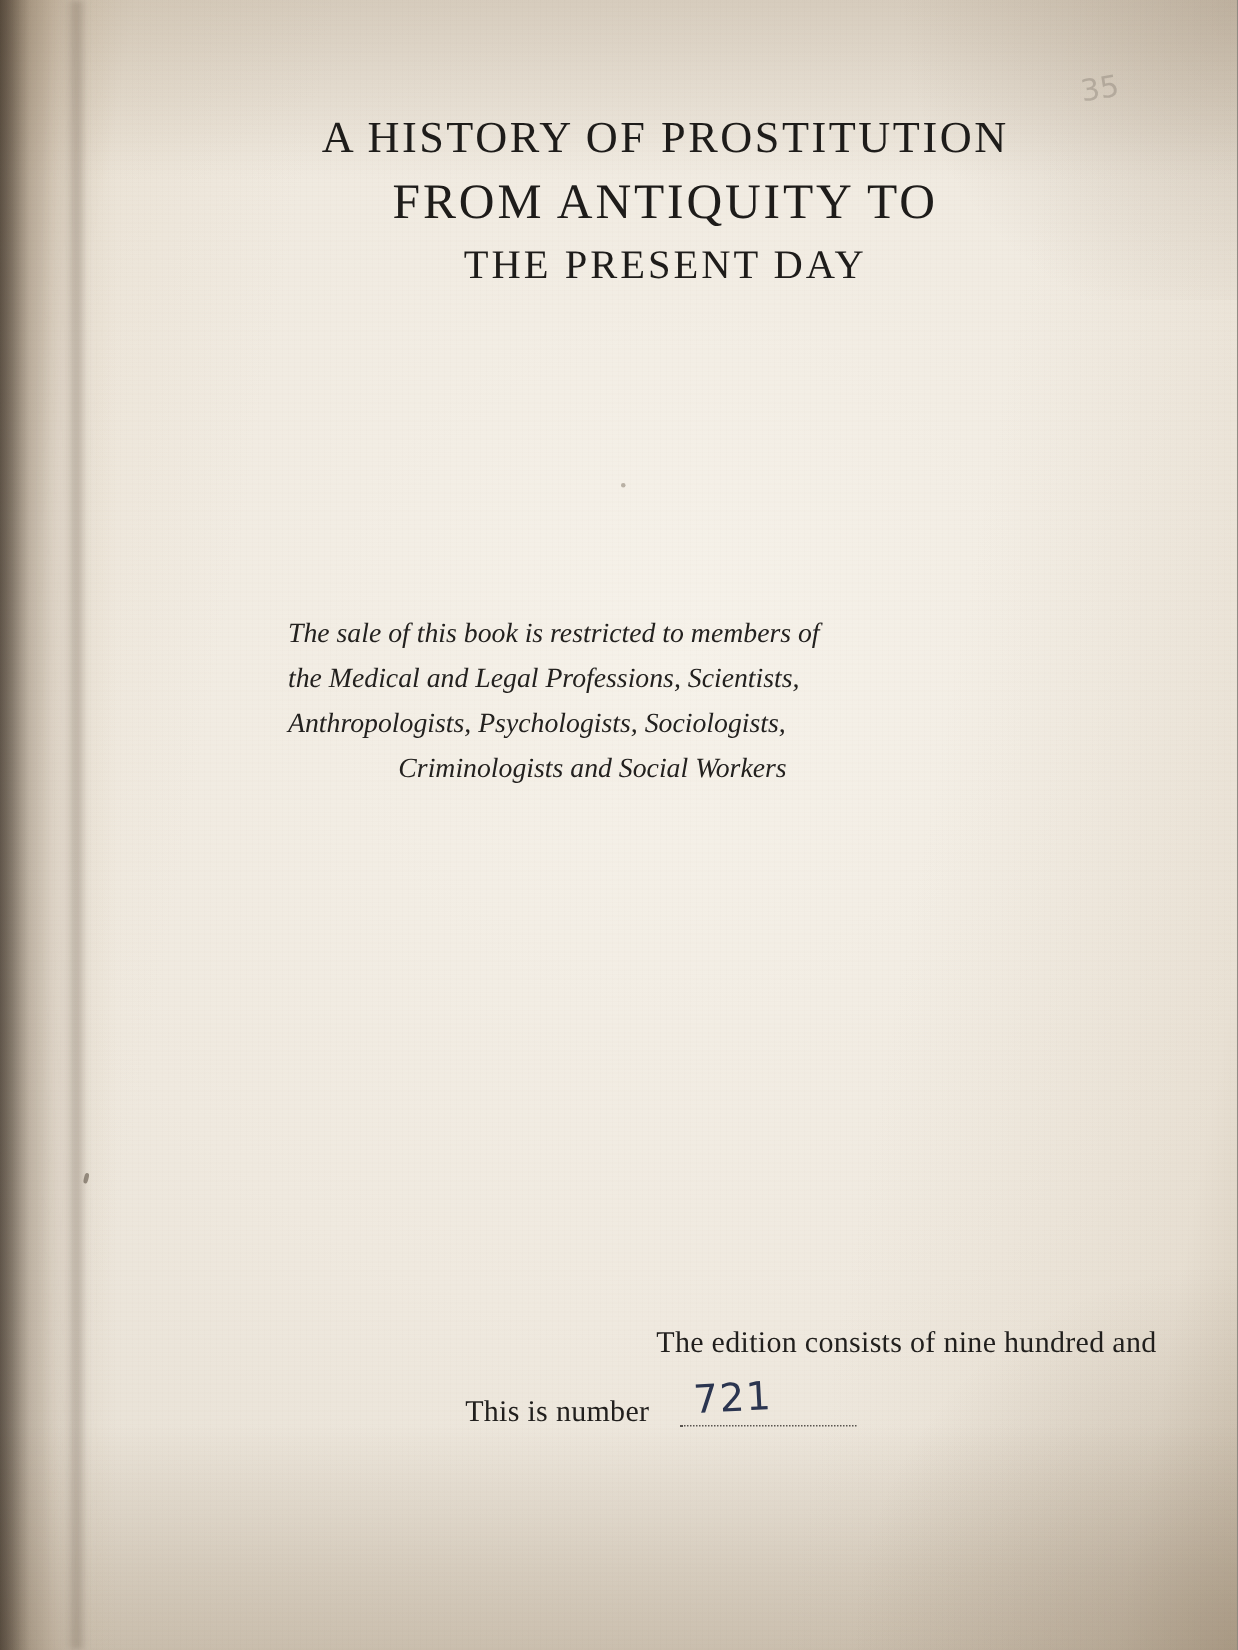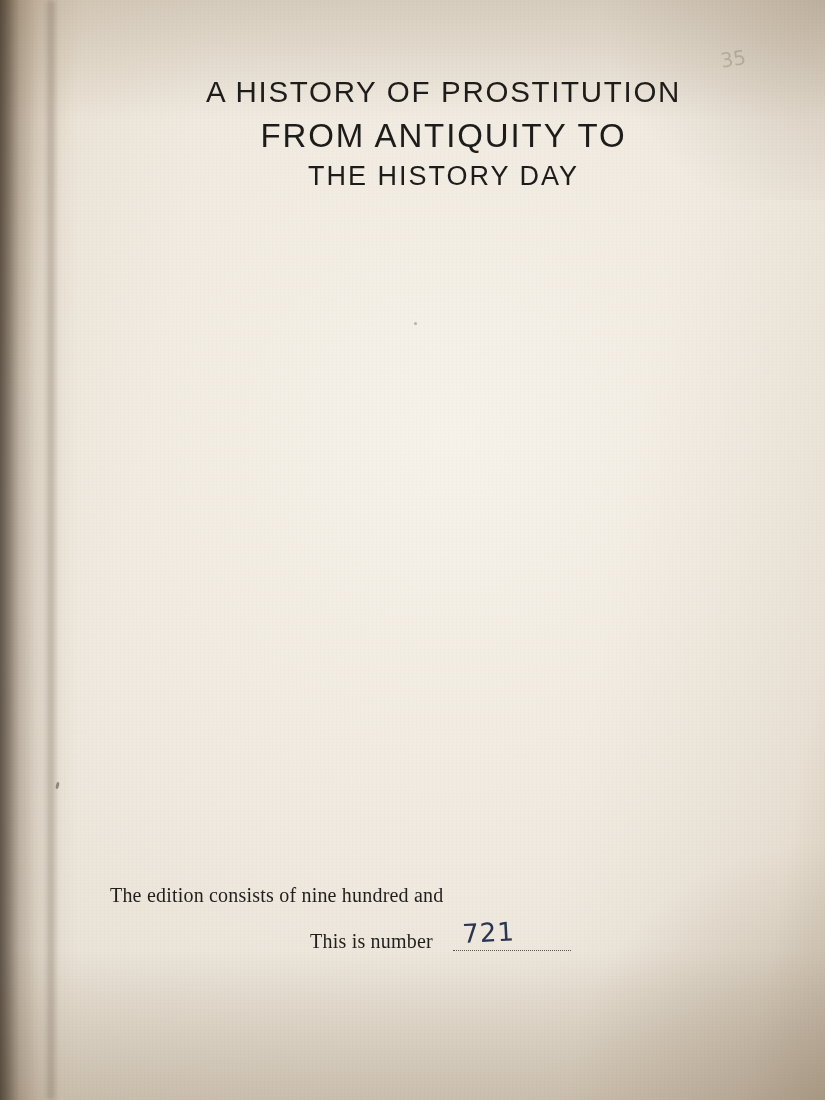--- a/index.html
+++ b/index.html
@@ -102,21 +102,21 @@
   }
 
   .title-block {
     position: absolute;
     top: 72px;
     left: 0;
     right: 0;
     text-align: center;
   }
   .title-line {
-    font-family: Liberation Sans, sans-serif;
+    font-family: Liberation Serif, serif;
     color: #1e1c1a;
     font-size: 29px;
     letter-spacing: 1.6px;
     line-height: 1.38;
     white-space: nowrap;
   }
   .title-line.l1 { font-size: 29.5px; letter-spacing: 1.7px; }
   .title-line.l2 { font-size: 33px; letter-spacing: 1.9px; }
   .title-line.l3 { font-size: 27px; letter-spacing: 2.0px; }
 
@@ -139,21 +139,21 @@
   .restriction-note .ln.last {
     text-align: center;
     padding-right: 14px;
   }
 
   .edition-block {
     position: absolute;
     top: 880px;
     left: 0;
     right: 6px;
-    text-align: left;
+    text-align: right;
     color: #211f1d;
   }
   .edition-line {
     font-family: "Liberation Serif", serif;
     font-size: 20px;
     line-height: 1.52;
     letter-spacing: 0.2px;
     white-space: nowrap;
   }
   .number-line {
@@ -256,23 +256,29 @@
 
   <div class="pencil-mark">35</div>
   <div class="speck"></div>
   <div class="speck2"></div>
 
   <div class="content">
 
     <div class="title-block">
       <div class="title-line l1">A HISTORY OF PROSTITUTION</div>
       <div class="title-line l2">FROM ANTIQUITY TO</div>
-      <div class="title-line l3">THE HISTORY DAY</div>
+      <div class="title-line l3">THE PRESENT DAY</div>
     </div>
 
+    <div class="restriction-note">
+      <span class="ln">The sale of this book is restricted to members of</span>
+      <span class="ln">the Medical and Legal Professions, Scientists,</span>
+      <span class="ln">Anthropologists,   Psychologists,   Sociologists,</span>
+      <span class="ln last">Criminologists and Social Workers</span>
+    </div>
 
     <div class="edition-block">
       <div class="edition-line">The edition consists of nine hundred and</div>
       <div class="number-line">
         <span>This is number</span>
         <span class="number-blank">
           <span class="handwritten">721</span>
           <span class="rule"></span>
         </span>
       </div>

